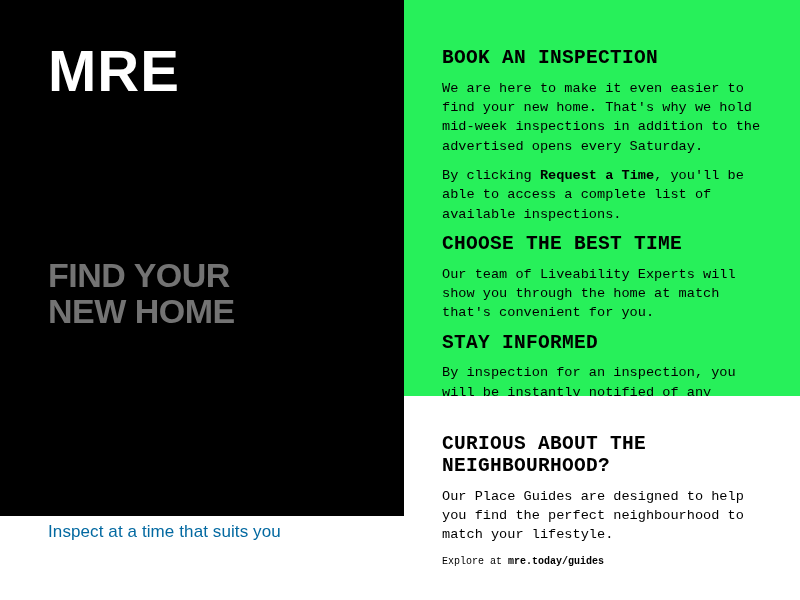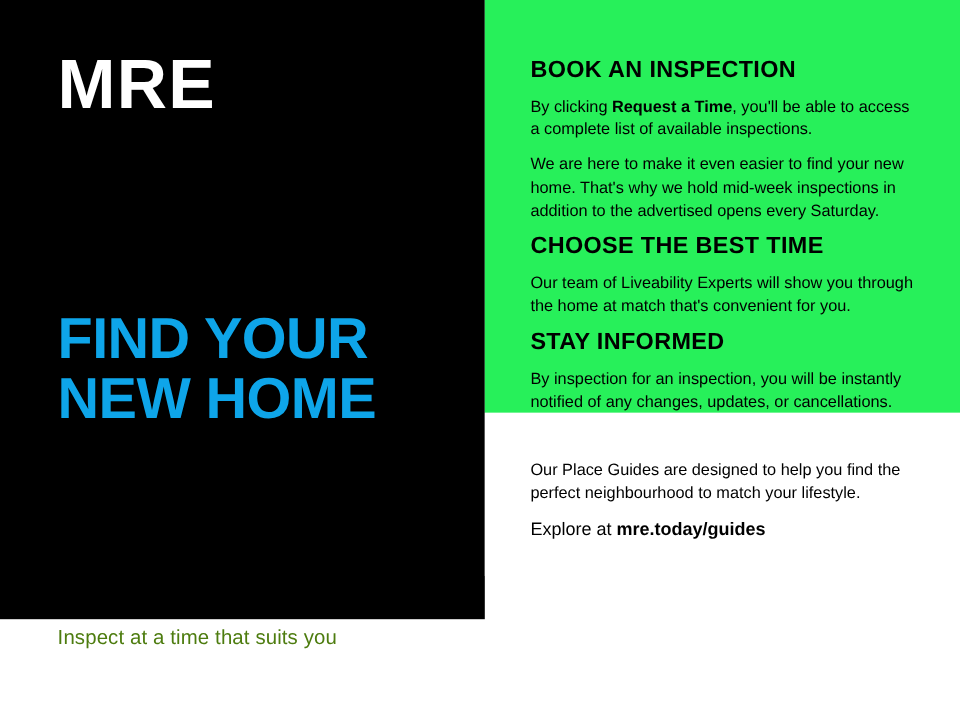--- a/index.html
+++ b/index.html
@@ -38,44 +38,45 @@
     font-size: 58px;
     font-weight: bold;
     letter-spacing: 1px;
     line-height: 1;
     font-family: "Liberation Sans", sans-serif;
   }
   .headline {
     position: absolute;
     left: 48px;
     top: 258px;
-    color: #0ea5e9;
-    font-size: 48px;
+    color: #737373;
+    font-size: 34px;
     font-weight: bold;
     line-height: 1.05;
     letter-spacing: -0.5px;
     white-space: pre-line;
   }
   .left-footer {
     position: absolute;
     left: 48px;
     top: 522px;
-    color: #4d7c0f;
+    color: #0369a1;
     font-size: 17px;
     font-weight: normal;
     letter-spacing: 0.1px;
   }
 
   
   .right-column {
     width: 396px;
     height: 480px;
     flex: 0 0 396px;
     display: flex;
     flex-direction: column;
+    font-family: Liberation Mono, monospace;
   }
 
   
   .green-panel {
     position: relative;
     background: #27f05a;
     height: 396px;
     box-sizing: border-box;
     padding: 48px 34px 0 38px;
     color: #000000;
@@ -104,21 +105,21 @@
     line-height: 1.42;
     margin: 0 0 10px 0;
   }
   .body-text.tight {
     margin-bottom: 0;
   }
   .body-text b {
     font-weight: bold;
   }
   .explore-line {
-    font-size: 15px;
+    font-size: 10px;
     line-height: 1.42;
     margin: 10px 0 0 0;
   }
   .explore-line b {
     font-weight: bold;
   }
 </style>
 </head>
 <body>
 
@@ -129,34 +130,36 @@
     <div class="headline">FIND YOUR
 NEW HOME</div>
     <div class="left-footer">Inspect at a time that suits you</div>
   </div>
 
   <div class="right-column">
 
     <div class="green-panel">
       <h2 class="sec-title">BOOK AN INSPECTION</h2>
 
+      <p class="body-text">We are here to make it even easier to find your new home. That's why we hold mid-week inspections in addition to the advertised opens every Saturday.</p>
+
       <p class="body-text">
         <span>By clicking </span><b>Request a Time</b><span>, you'll be able to access a complete list of available inspections.</span>
       </p>
-
-      <p class="body-text">We are here to make it even easier to find your new home. That's why we hold mid-week inspections in addition to the advertised opens every Saturday.</p>
 
       <h3 class="sec-title sub">CHOOSE THE BEST TIME</h3>
       <p class="body-text">Our team of Liveability Experts will show you through the home at match that's convenient for you.</p>
 
       <h3 class="sec-title sub">STAY INFORMED</h3>
       <p class="body-text tight">By inspection for an inspection, you will be instantly notified of any changes, updates, or cancellations.</p>
     </div>
 
     <div class="white-panel">
+      <h2 class="sec-title">CURIOUS ABOUT THE
+NEIGHBOURHOOD?</h2>
       <p class="body-text tight">Our Place Guides are designed to help you find the perfect neighbourhood to match your lifestyle.</p>
       <p class="explore-line">
         <span>Explore at </span><b>mre.today/guides</b>
       </p>
     </div>
 
   </div>
 </div>
 
 </body></html>

